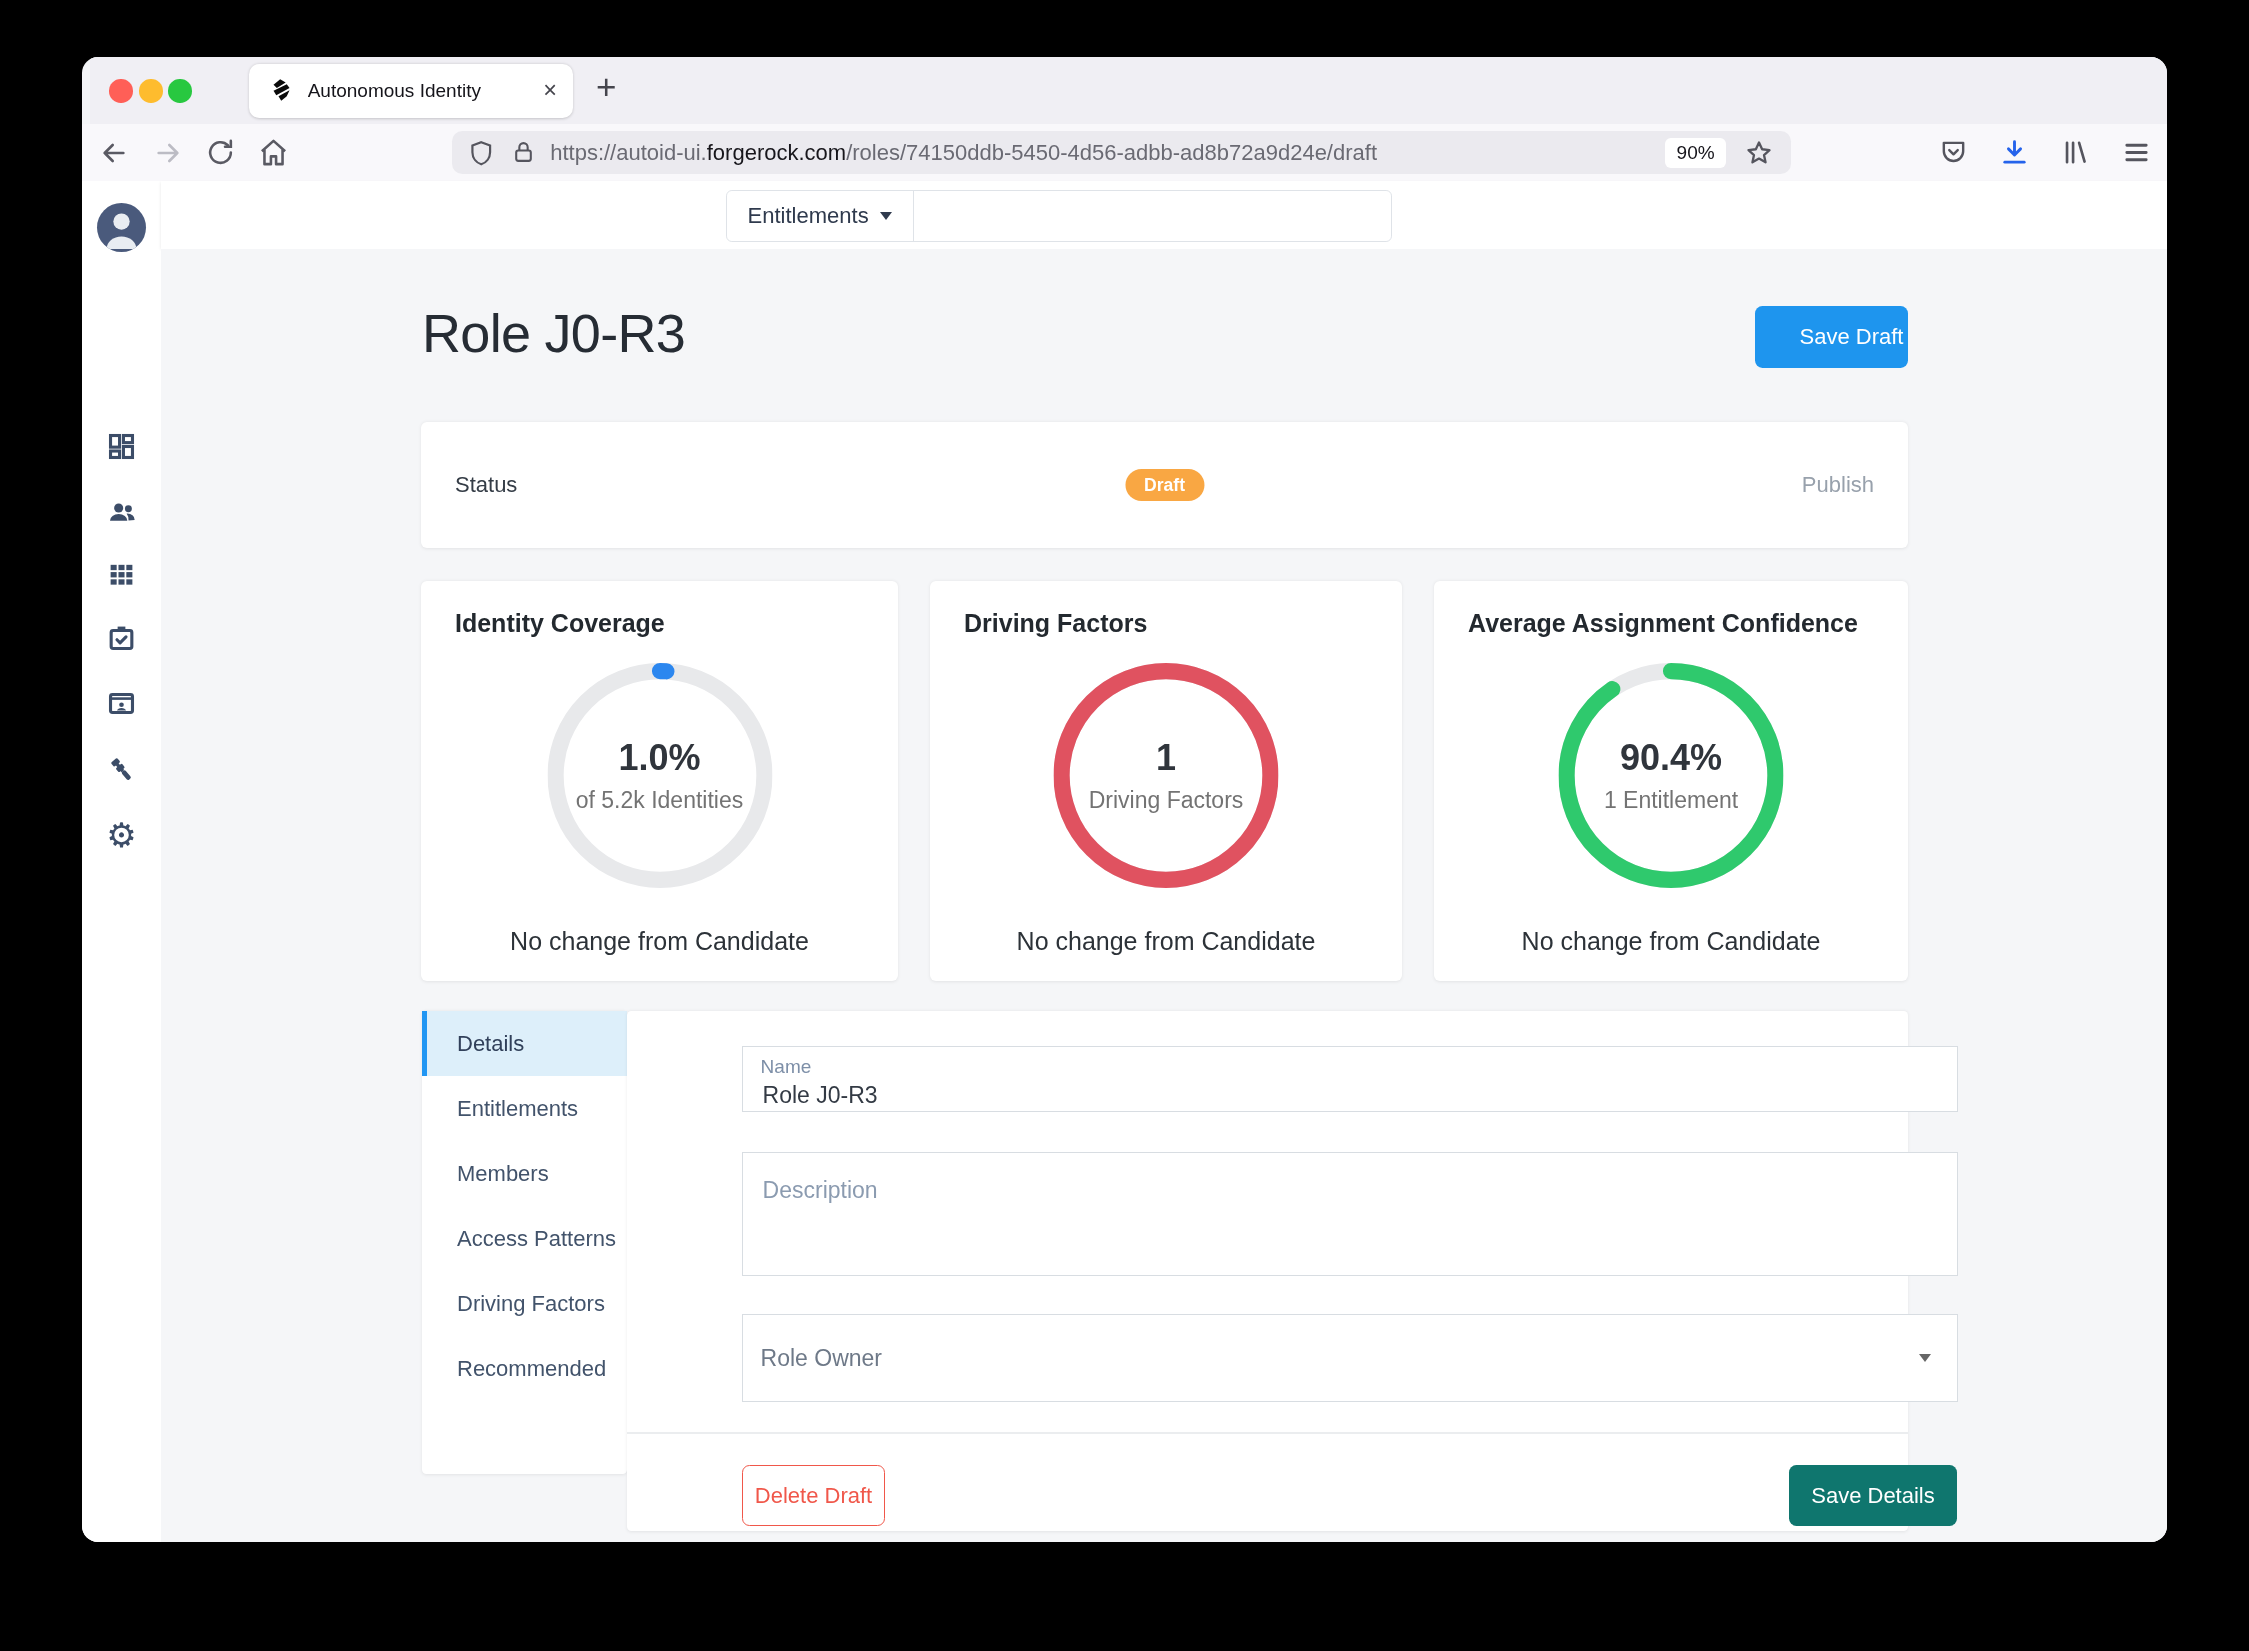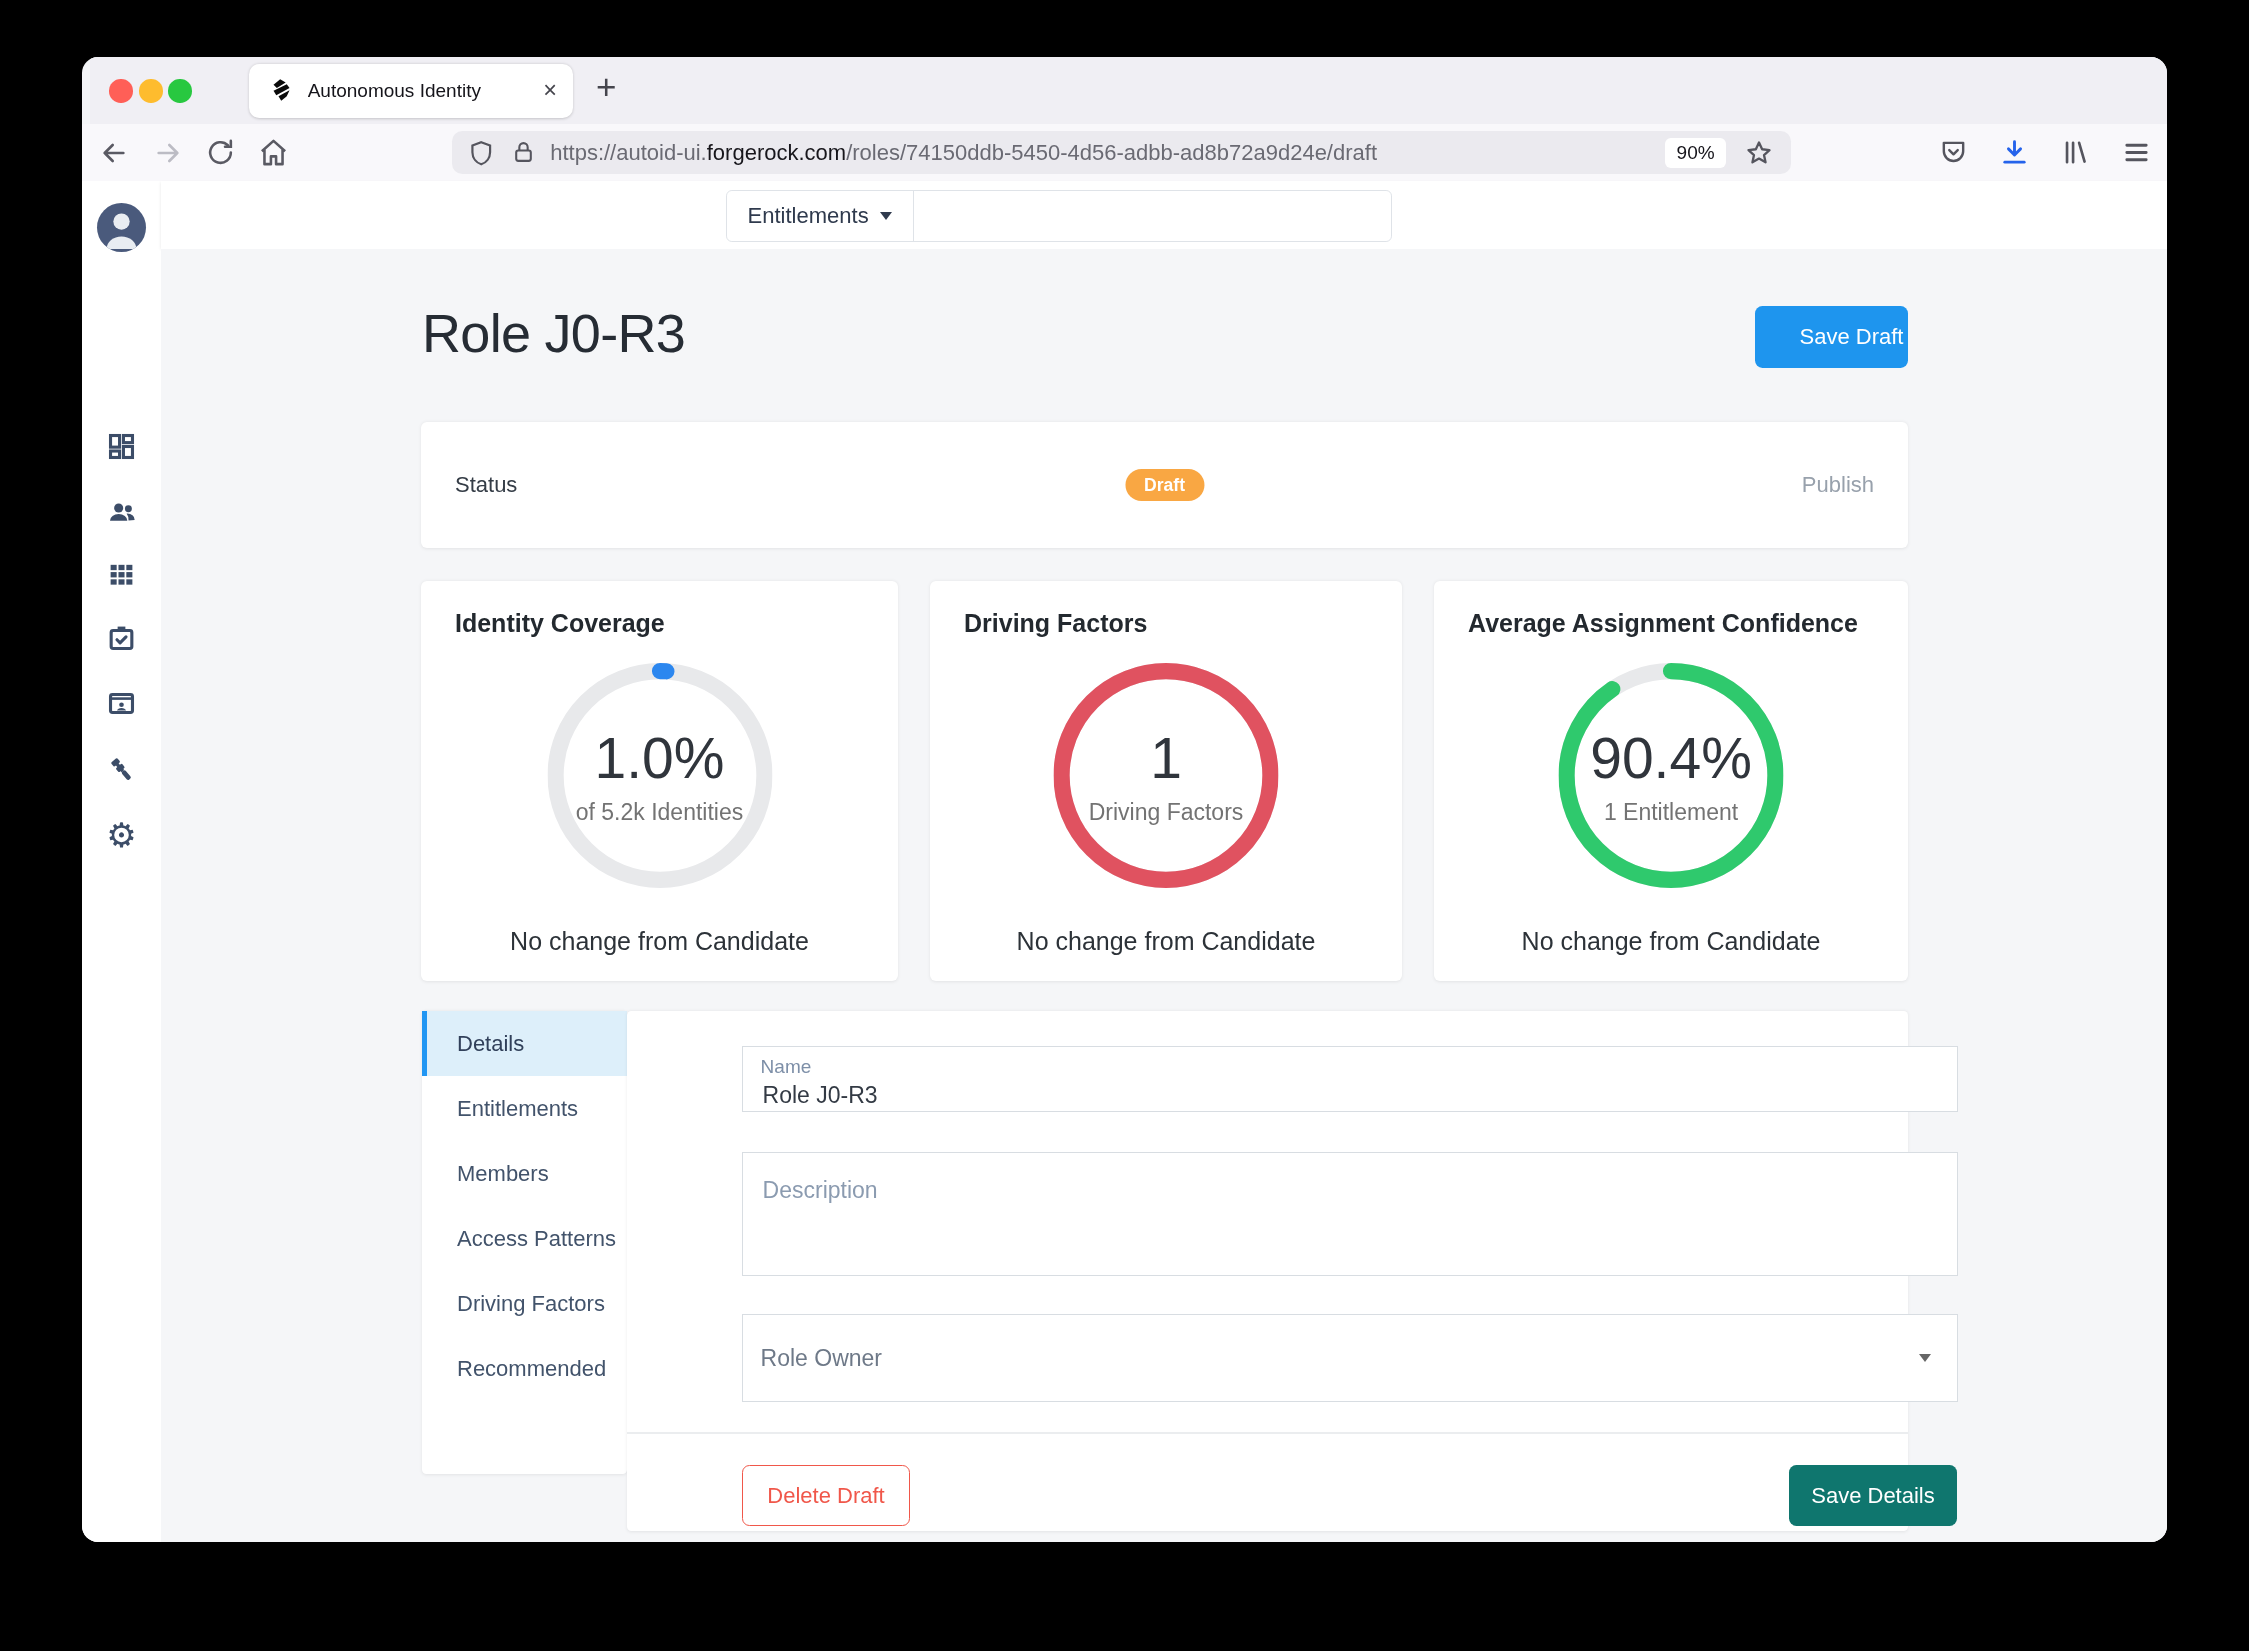--- a/index.html
+++ b/index.html
@@ -59,21 +59,21 @@
          font-size:17.6px;font-weight:bold;padding:5.9px 19px;border-radius:735px;}
   .publish{position:absolute;right:34px;font-size:22px;color:#98a1ac;}
 
   .stat-card{top:332px;height:400px;}
   .stat-title{position:absolute;left:34px;top:28px;font-size:25px;font-weight:600;color:#23292f;}
   .donut-wrap{position:absolute;left:50%;top:82px;transform:translateX(-50%);width:225px;height:225px;}
   .donut .track{fill:none;stroke:#e8e9eb;stroke-width:22;}
   .donut .prog{fill:none;stroke-width:22;transform:rotate(-90deg);transform-origin:50% 50%;}
   .donut-center{position:absolute;left:0;top:0;width:100%;height:100%;display:flex;flex-direction:column;
                 align-items:center;justify-content:center;gap:7.4px;}
-  .donut-value{font-size:57px;font-weight:400;color:#30353c;}
+  .donut-value{font-size:36px;font-weight:700;color:#30353c;}
   .donut-sub{font-size:23px;color:#737373;}
   .stat-note{position:absolute;left:0;bottom:25px;width:100%;text-align:center;font-size:25px;color:#2c3238;}
 
   .tabs-card{left:261px;top:762px;width:205px;height:463px;border-radius:4.4px;}
   .vtab{height:65px;display:flex;align-items:center;padding-left:35px;font-size:22px;color:#42536b;
         box-sizing:border-box;cursor:pointer;}
   .vtab.active{background:#ddeffa;border-left:5.1px solid #2196f3;padding-left:30px;color:#31405a;}
 
   .form-card{left:466px;top:762px;width:1281px;height:520px;border-radius:4.4px;}
   .field{position:absolute;left:115px;width:1216px;border:1.5px solid #d8dde2;border-radius:0;box-sizing:border-box;background:#fff;}
@@ -83,21 +83,21 @@
                 font-family:inherit;background:transparent;}
   .f-desc{top:141px;height:124px;}
   .f-desc textarea{position:absolute;left:17.6px;top:22px;width:1162px;height:81px;border:none;outline:none;resize:none;
                    font-size:23px;font-family:inherit;color:#333a44;background:transparent;}
   .f-desc textarea::placeholder{color:#8b9bb0;}
   .f-owner{top:303px;height:88px;display:flex;align-items:center;cursor:pointer;}
   .owner-label{margin-left:17.6px;font-size:23px;color:#6e7988;}
   .owner-caret{position:absolute;right:26.5px;width:0;height:0;border-left:6.6px solid transparent;
                border-right:6.6px solid transparent;border-top:8.8px solid #666;}
   .form-divider{position:absolute;left:0;top:421px;width:100%;height:1.5px;background:#ebedef;}
-  .btn-delete{position:absolute;left:115px;top:454px;width:168px;height:61px;background:#fff;
+  .btn-delete{position:absolute;left:115px;top:454px;width:143px;height:61px;background:#fff;
               border:1.5px solid #f0574a;color:#f0574a;}
   .btn-savedetails{position:absolute;left:1162px;top:454px;width:168px;height:61px;background:#0f766e;color:#fff;}
 </style>
 </head>
 <body>
 
 <div class="stage">
  <div class="window">
 
   <div class="tabbar">

